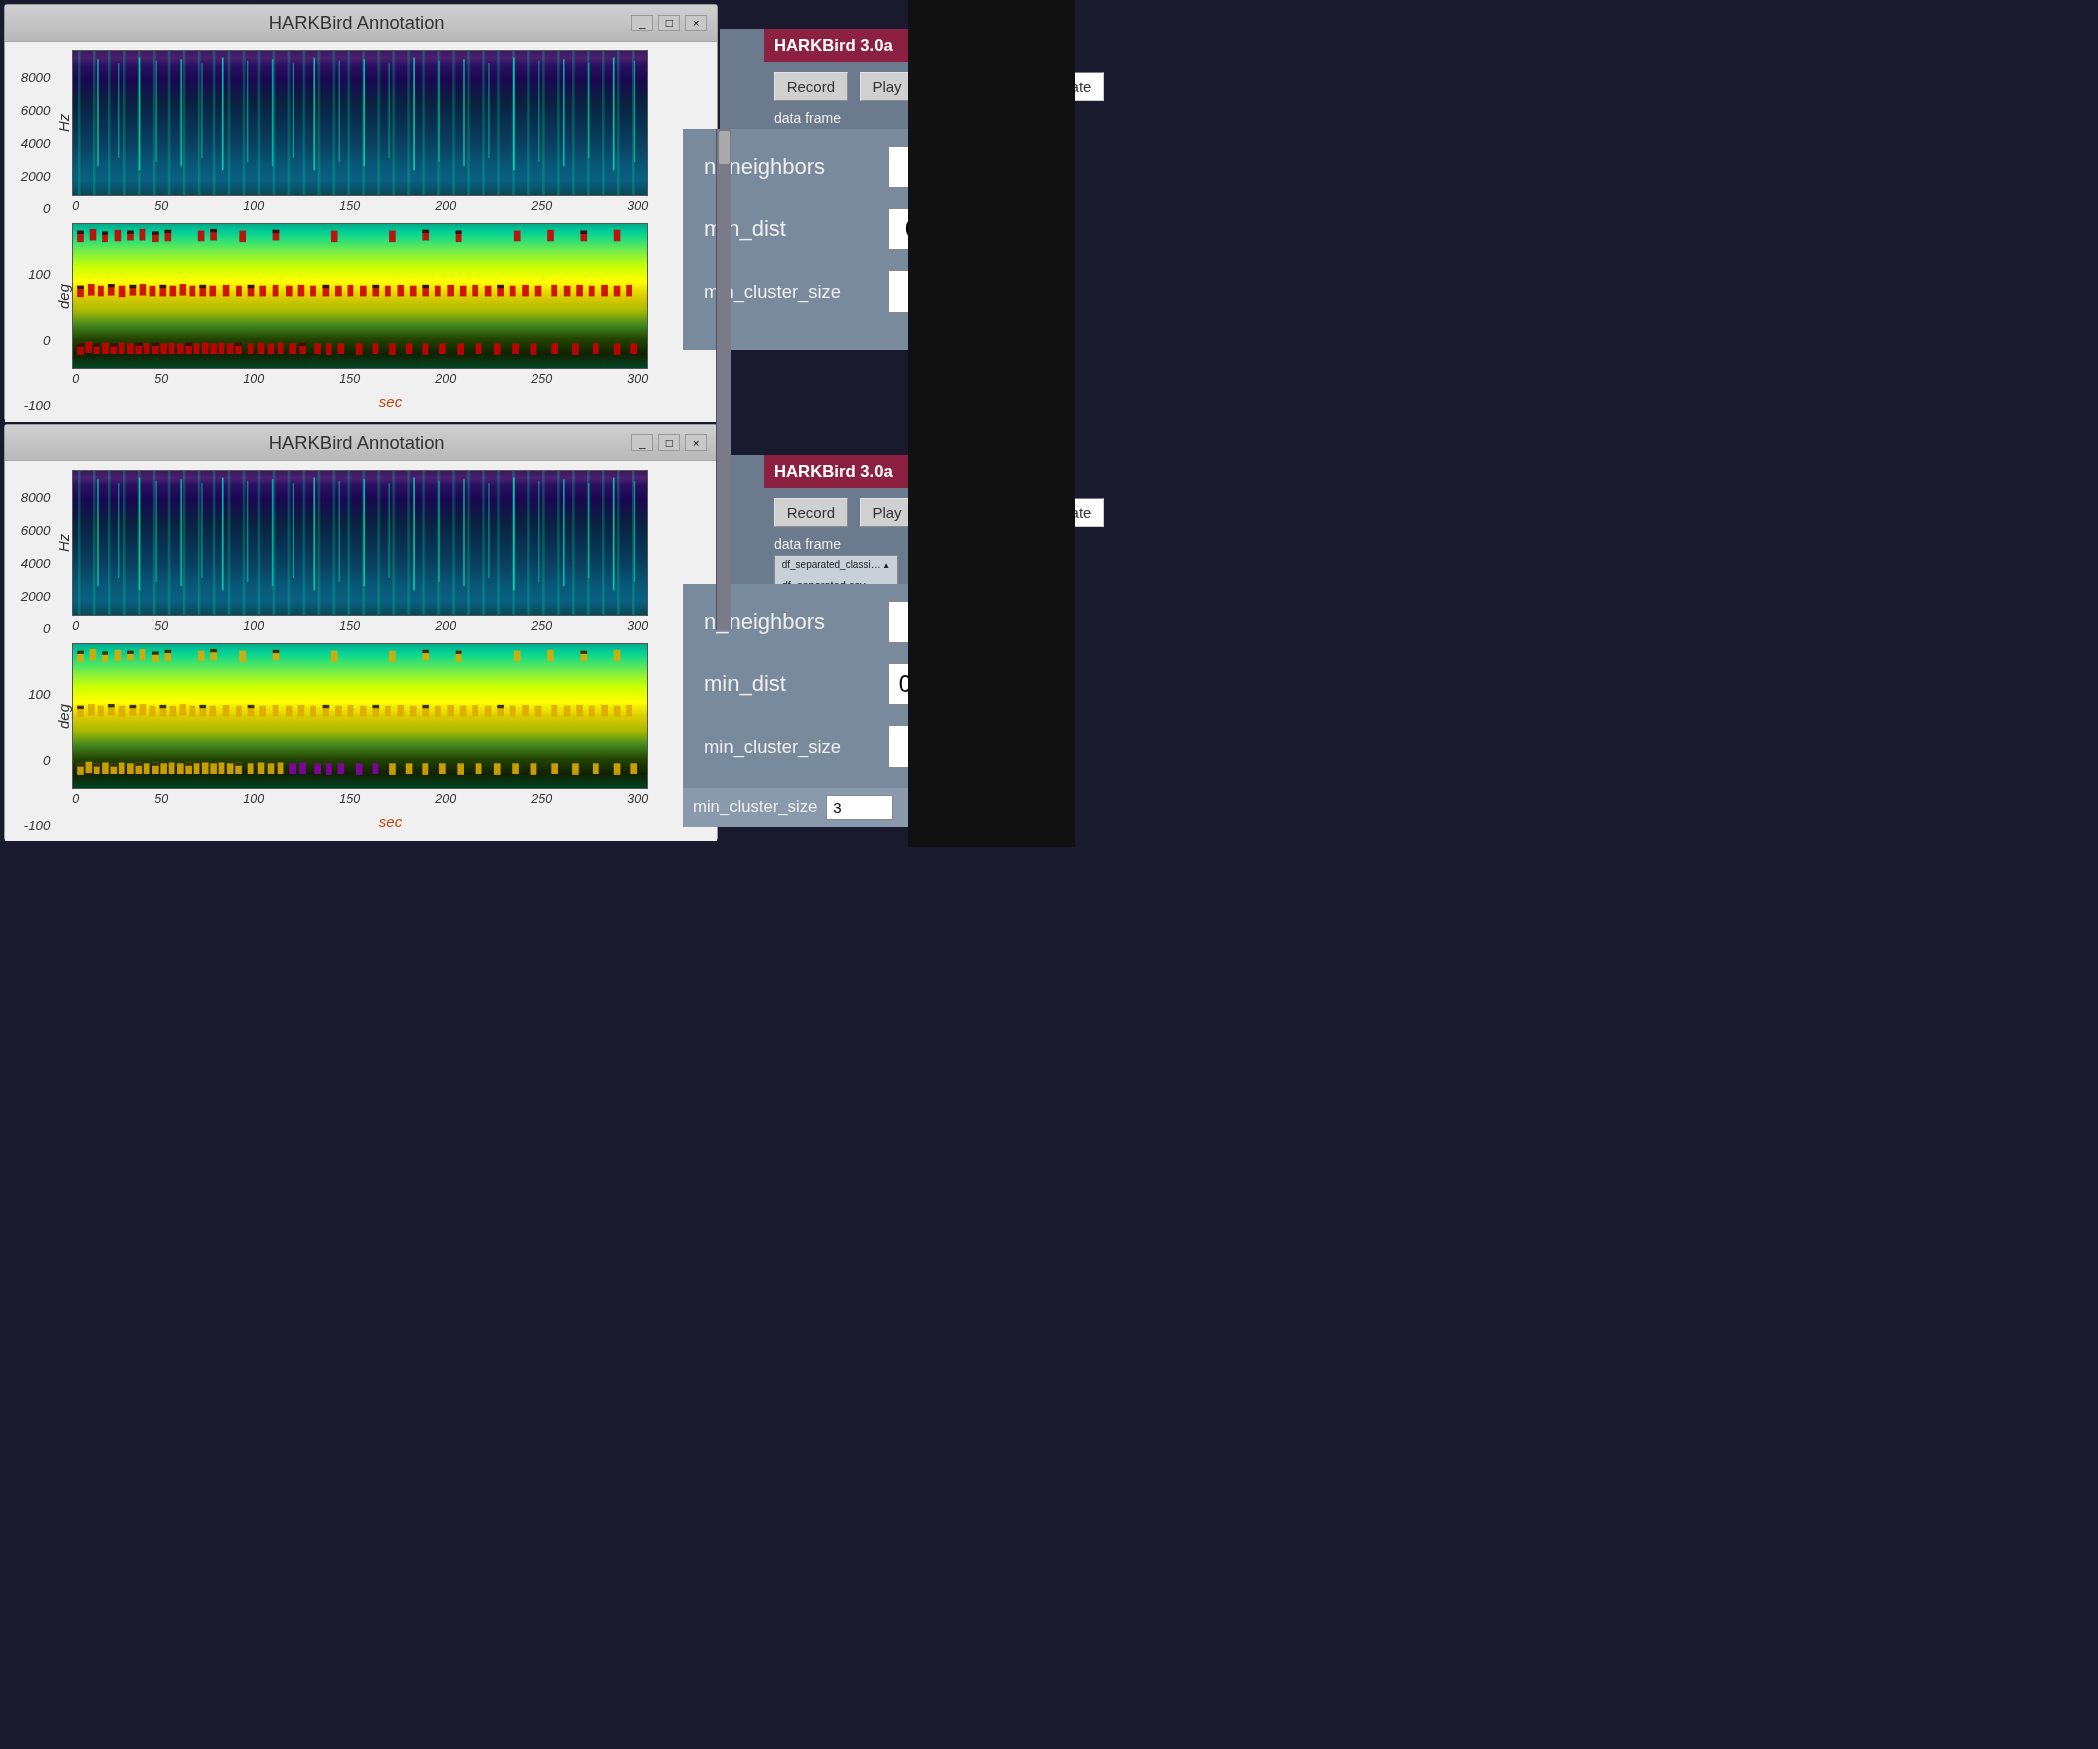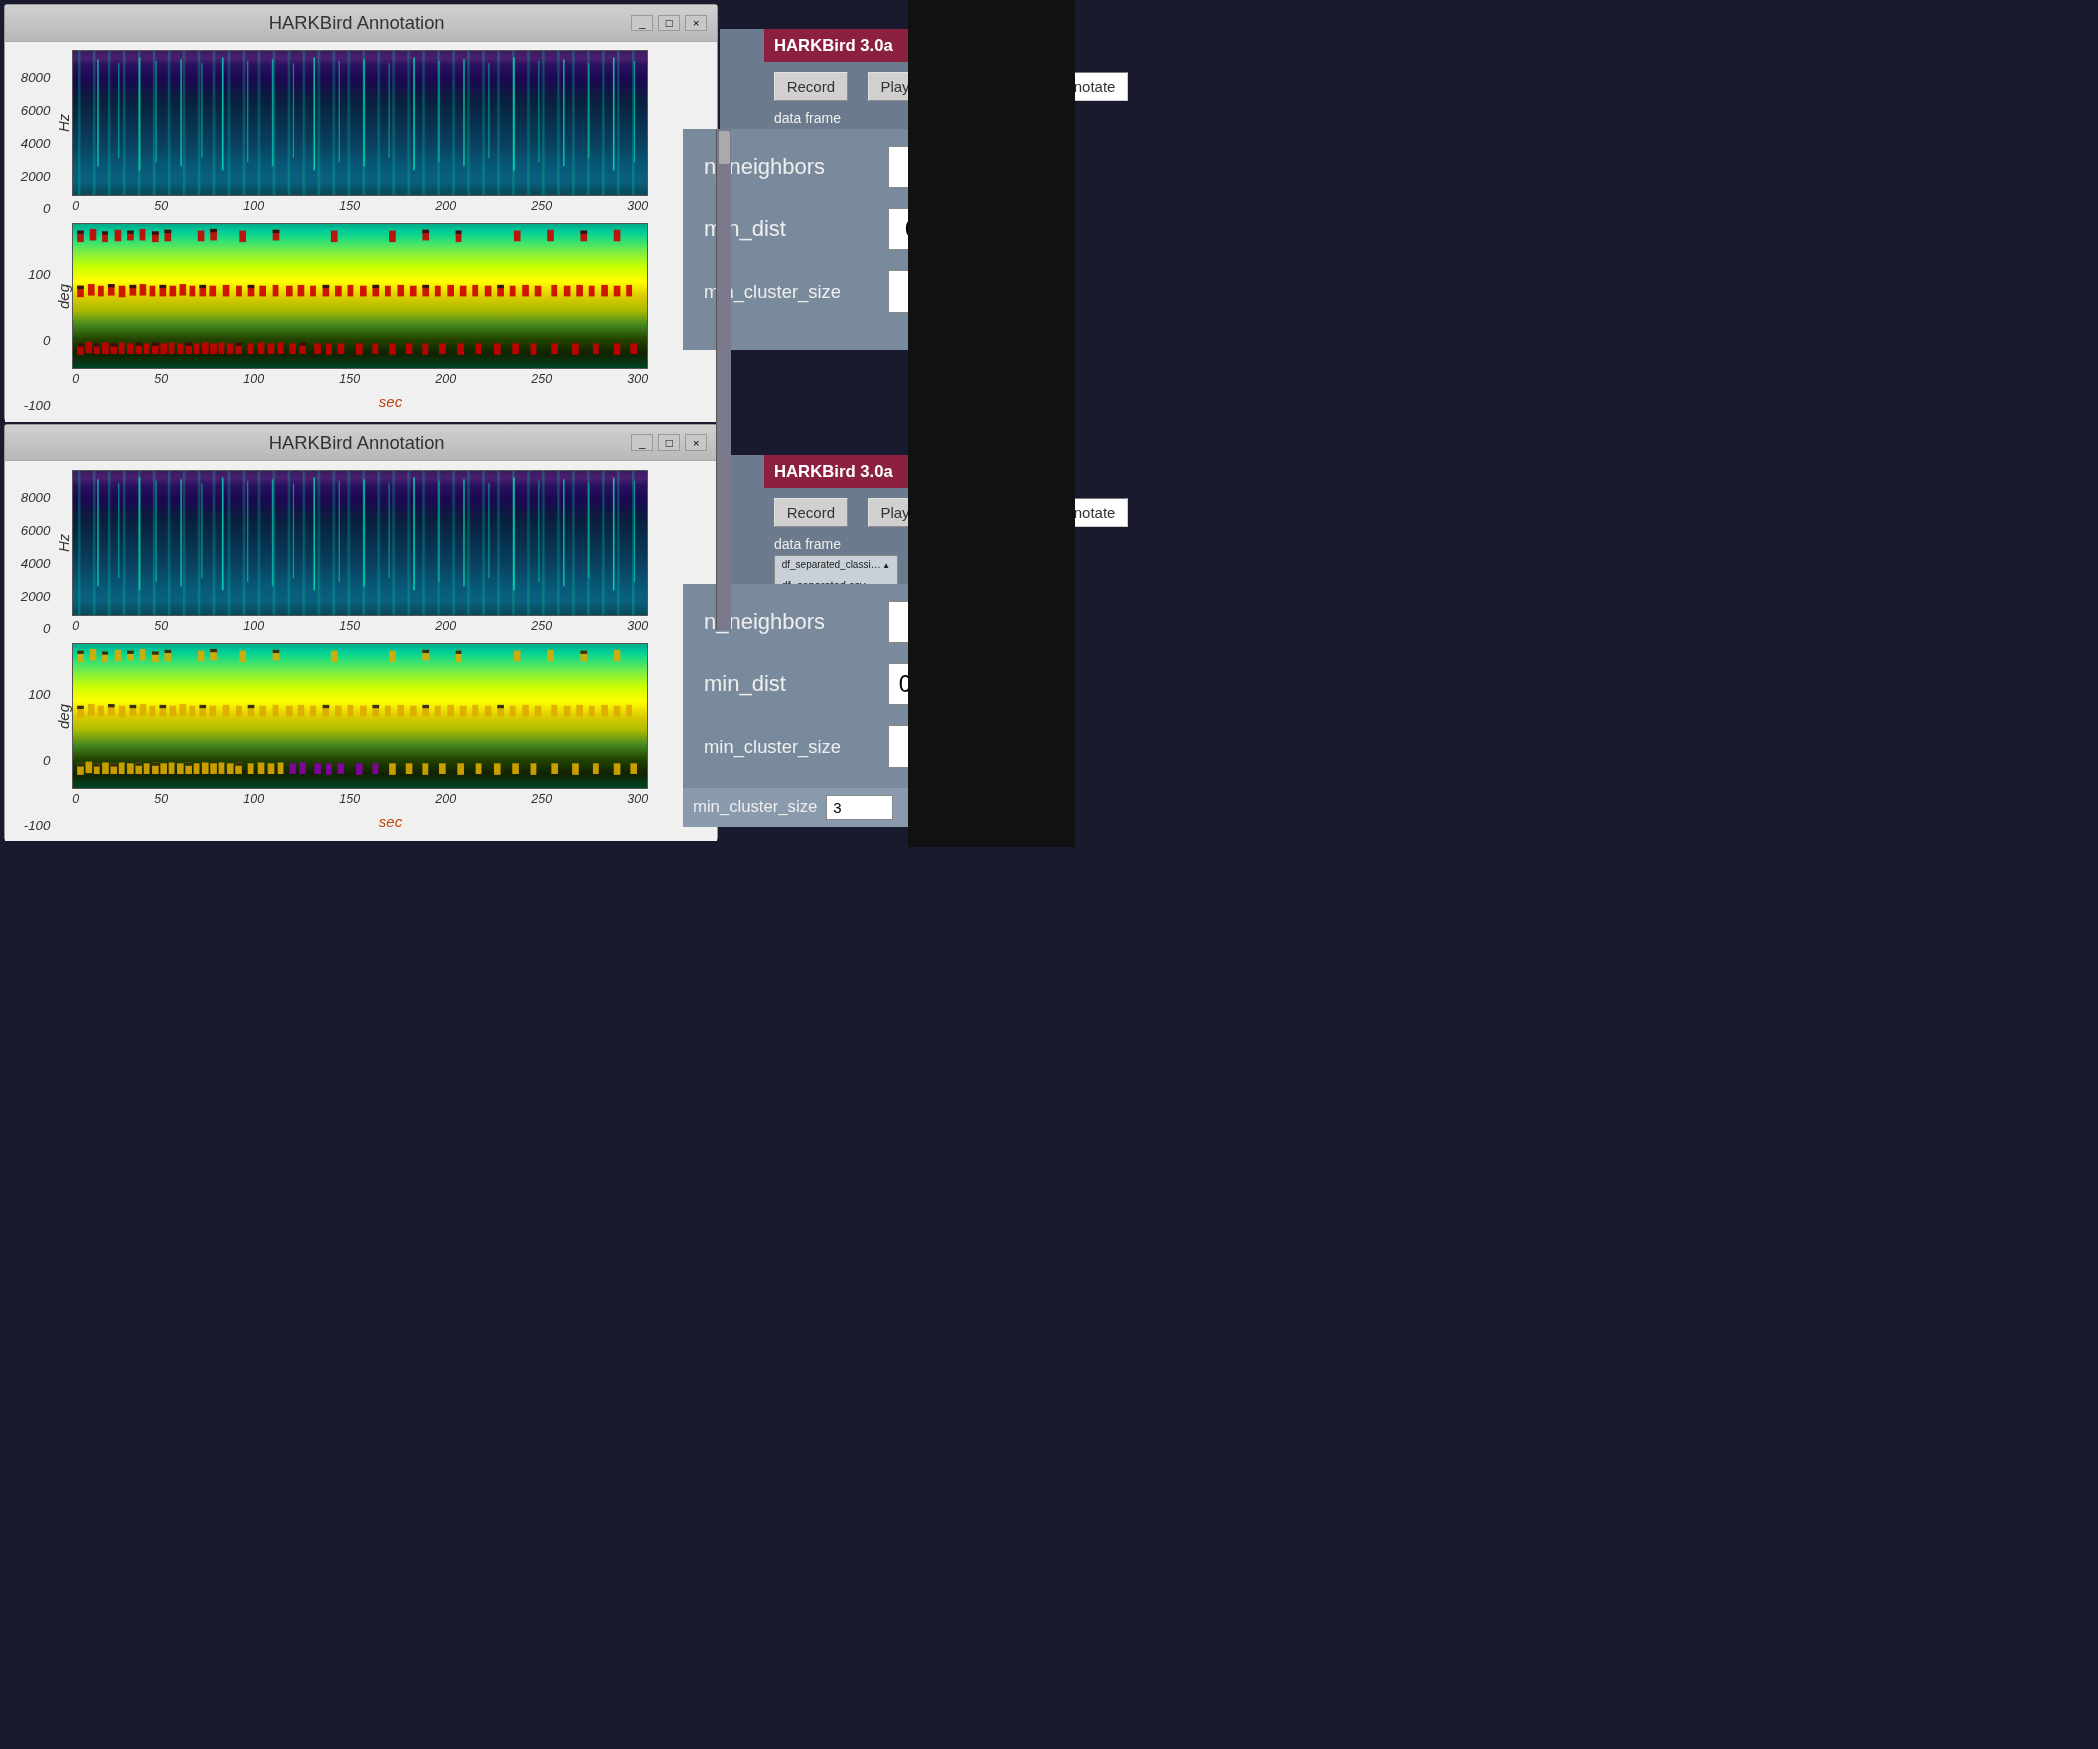--- a/index.html
+++ b/index.html
@@ -154,21 +154,21 @@
       font-size: 16.7px;
       font-weight: bold;
     }
 
     .harkbird-content {
       padding: 10px;
     }
 
     .harkbird-buttons {
       display: flex;
-      gap: 20px;
+      gap: 12px;
       margin-bottom: 8.3px;
     }
 
     .hark-btn {
       padding: 5px 11.7px;
       background: #d0d0d0;
       border: 1.7px outset #e0e0e0;
       font-size: 15px;
       cursor: pointer;
       color: #333;

